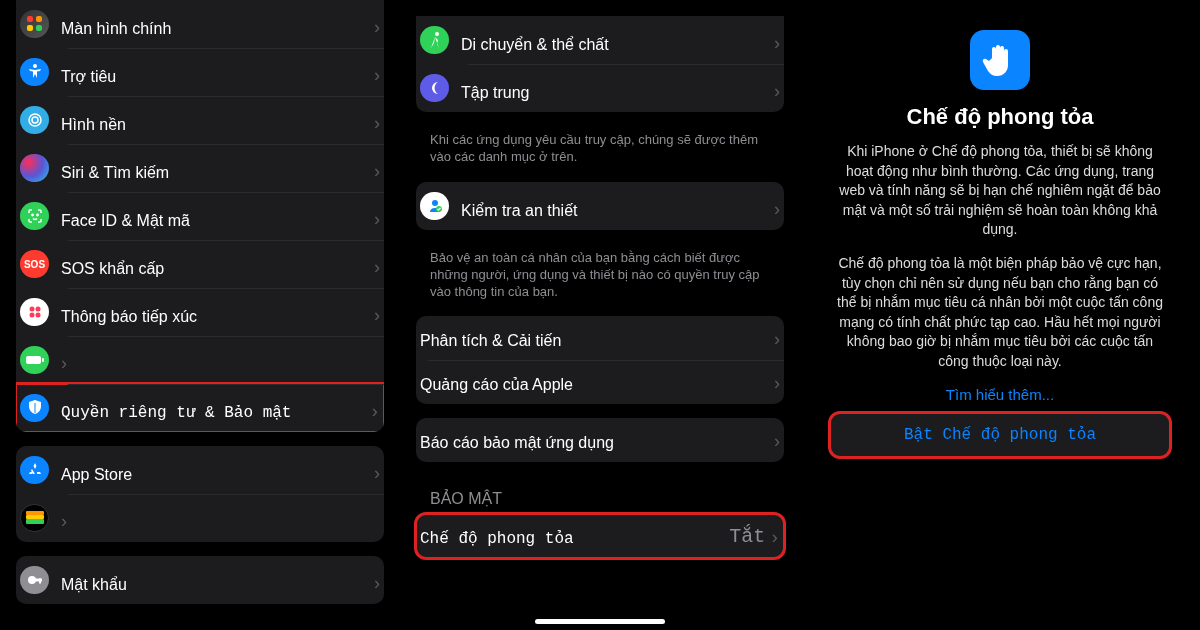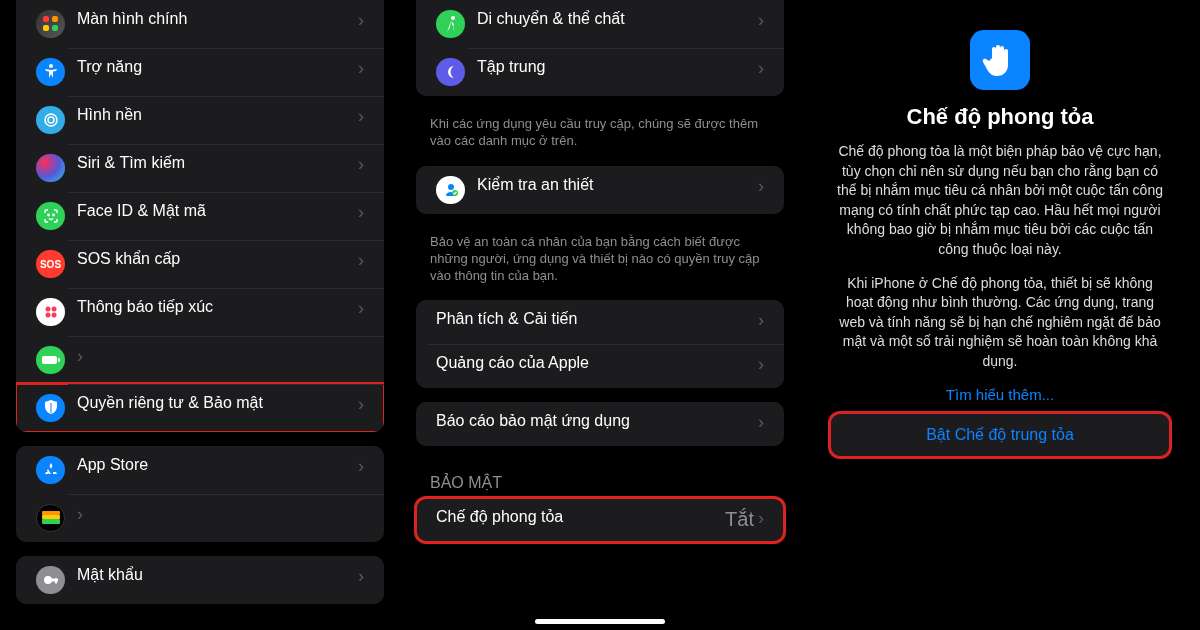--- a/index.html
+++ b/index.html
@@ -21,22 +21,22 @@
     overflow: hidden;
   }
   .group {
     background: #1c1c1e;
     border-radius: 10px;
     margin: 14px 0;
     overflow: hidden;
   }
   .row {
     display: flex;
-    align-items: flex-start;
-    padding: 10px 20px;
+    align-items: flex-end;
+    padding: 10px 4px;
     position: relative;
     min-height: 44px;
   }
   .row + .row::before {
     content: "";
     position: absolute;
     top: 0; left: 52px; right: 0;
     height: 1px;
     background: #2b2b2d;
   }
@@ -64,20 +64,21 @@
   .section-header {
     color: #8e8e93;
     font-size: 16px;
     padding: 14px 14px 4px;
     text-transform: uppercase;
   }
   .highlight {
     outline: 3px solid #d22;
     outline-offset: -1px;
     z-index: 5;
+    font-family: Liberation Mono, monospace;
   }
   
   .hero {
     text-align: center;
     padding: 30px 14px 0;
   }
   .hero-icon {
     width: 60px; height: 60px;
     border-radius: 14px;
     margin: 0 auto 14px;
@@ -130,21 +131,21 @@
       <span class="label">Màn hình chính</span>
       <span class="chevron">›</span>
     </div>
     <div class="row">
       <div class="icon bg-blue">
           <svg width="18" height="18" viewBox="0 0 18 18" fill="#fff">
             <circle cx="9" cy="3" r="2"></circle>
             <path d="M3 6l6 1 6-1-1 2-3 .5V15l-2-4-2 4V8.5L4 8z"></path>
           </svg>
         </div>
-      <span class="label">Trợ năng</span>
+      <span class="label">Trợ tiêu</span>
       <span class="chevron">›</span>
     </div>
     <div class="row">
       <div class="icon bg-cyan">
           <svg width="18" height="18" viewBox="0 0 18 18" fill="none" stroke="#fff" stroke-width="1.5">
             <circle cx="9" cy="9" r="3"></circle>
             <circle cx="9" cy="9" r="6"></circle>
           </svg>
         </div>
       <span class="label">Hình nền</span>
@@ -236,21 +237,21 @@
             <rect x="13" y="7.5" width="2" height="5"></rect>
           </svg>
         </div>
       <span class="label">Mật khẩu</span>
       <span class="chevron">›</span>
     </div>
   </div>
 </div>
 
 <div class="panel">
-  <div class="group" style="margin-top:0;border-top-left-radius:0;border-top-right-radius:0">
+  <div class="group" style="margin-top:16px;border-top-left-radius:0;border-top-right-radius:0">
     <div class="row">
       <div class="icon bg-teal">
           <svg width="16" height="18" viewBox="0 0 16 18" fill="#fff">
             <circle cx="10" cy="3" r="2"></circle>
             <path d="M8 6l3 3-1 4 2 4M8 6L5 9l-2 2M8 6l-1 6-3 5"></path>
           </svg>
         </div>
       <span class="label">Di chuyển &amp; thể chất</span>
       <span class="chevron">›</span>
     </div>
@@ -312,18 +313,18 @@
 </div>
 
 <div class="panel">
   <div class="hero">
     <div class="hero-icon">
       <svg width="36" height="40" viewBox="0 0 36 40" fill="#fff">
           <path d="M10 18V9a2 2 0 114 0v8V7a2 2 0 114 0v10V8a2 2 0 114 0v10V11a2 2 0 114 0v14c0 6-4 11-11 11-4 0-7-2-9-5l-5-9c-1-2 1-4 3-3l3 2z"></path>
         </svg>
     </div>
     <div class="hero-title">Chế độ phong tỏa</div>
+    <div class="hero-text">Khi iPhone ở Chế độ phong tỏa, thiết bị sẽ không hoạt động như bình thường. Các ứng dụng, trang web và tính năng sẽ bị hạn chế nghiêm ngặt để bảo mật và một số trải nghiệm sẽ hoàn toàn không khả dụng.</div>
     <div class="hero-text">Chế độ phong tỏa là một biện pháp bảo vệ cực hạn, tùy chọn chỉ nên sử dụng nếu bạn cho rằng bạn có thể bị nhắm mục tiêu cá nhân bởi một cuộc tấn công mạng có tính chất phức tạp cao. Hầu hết mọi người không bao giờ bị nhắm mục tiêu bởi các cuộc tấn công thuộc loại này.</div>
-    <div class="hero-text">Khi iPhone ở Chế độ phong tỏa, thiết bị sẽ không hoạt động như bình thường. Các ứng dụng, trang web và tính năng sẽ bị hạn chế nghiêm ngặt để bảo mật và một số trải nghiệm sẽ hoàn toàn không khả dụng.</div>
     <a class="link">Tìm hiểu thêm...</a>
-    <div class="action-btn highlight">Bật Chế độ trung tỏa</div>
+    <div class="action-btn highlight">Bật Chế độ phong tỏa</div>
   </div>
 </div>
 
 </body></html>

